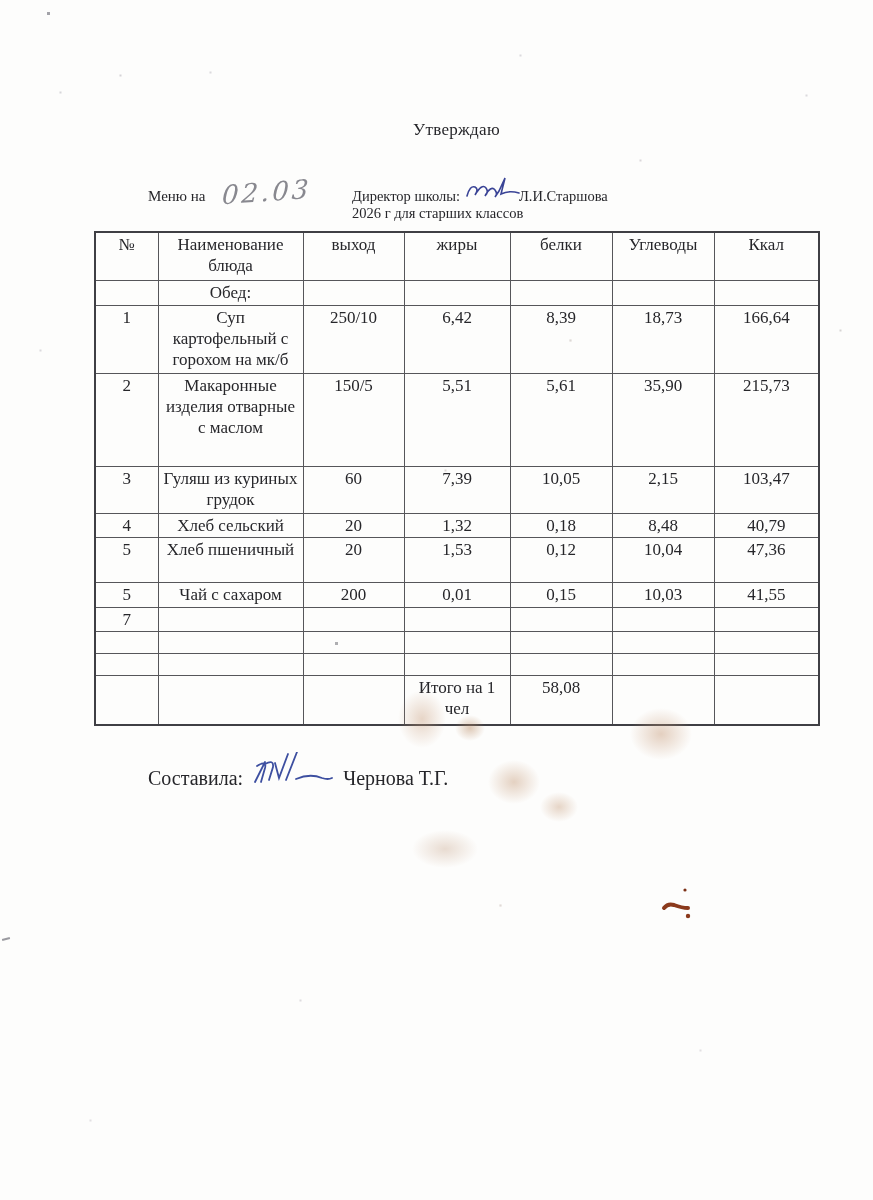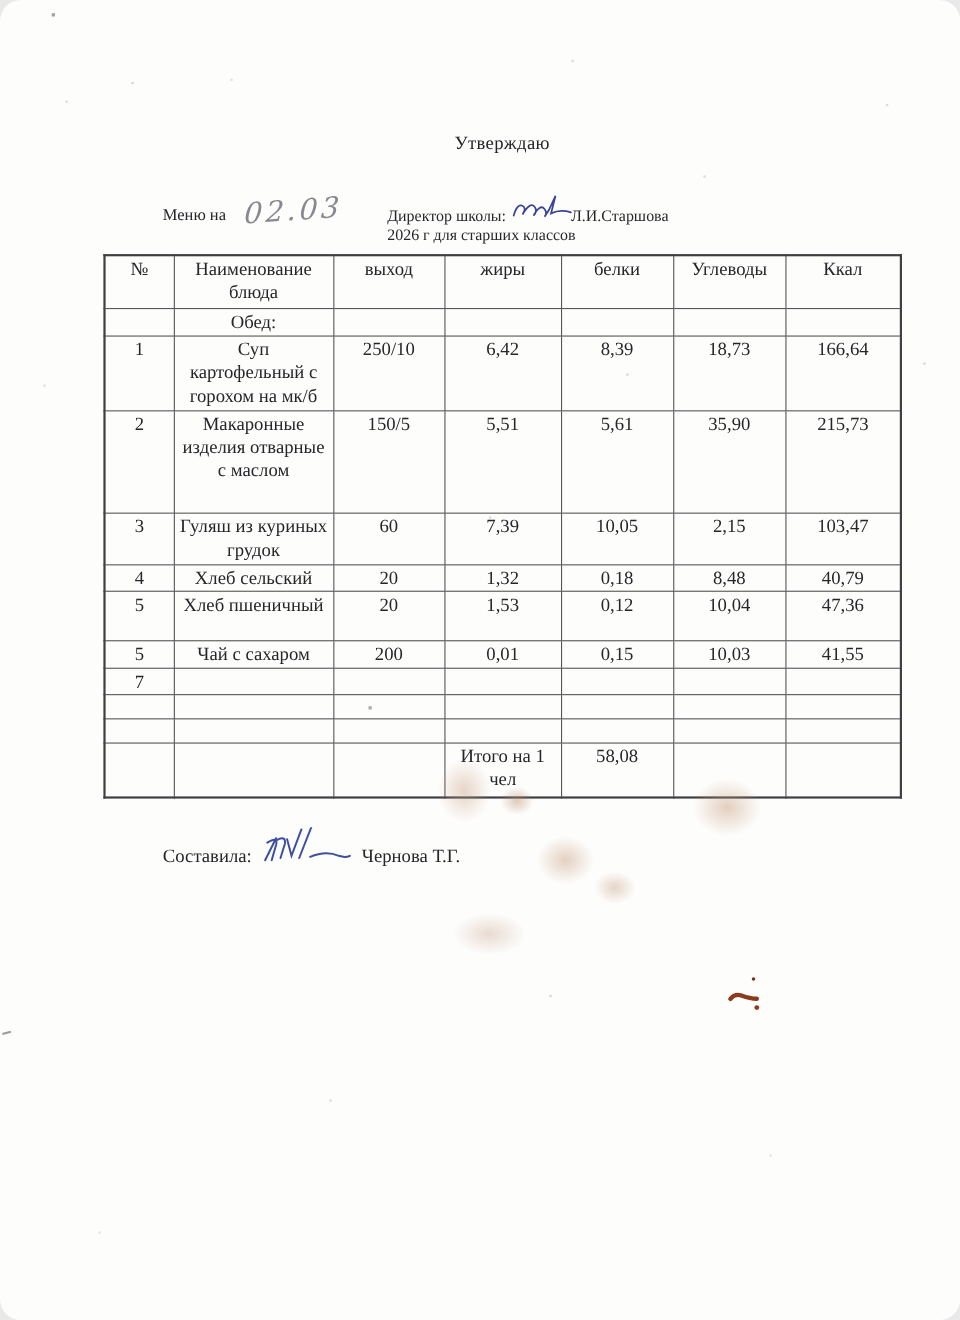--- a/index.html
+++ b/index.html
@@ -3,21 +3,20 @@
 <meta charset="utf-8">
 <style>
   html,body{margin:0;padding:0;background:#e9e9e9;}
   .page{
     position:relative;
     width:873px;height:1200px;
     background:#fdfdfc;
     overflow:hidden;
     font-family:"Liberation Serif", serif;
     color:#26262a;
-    border-radius:19px;
   }
   
   .approve{
     position:absolute;top:120px;left:0;right:0;
     text-align:center;padding-left:40px;
     font-size:17px;letter-spacing:.3px;
   }
   .director-block{
     position:absolute;left:352px;top:177px;
     font-size:14.5px;line-height:17px;white-space:nowrap;
@@ -49,21 +48,21 @@
   .h47{height:47px}.h24{height:24px}.h45{height:45px}.h22{height:22px}.h49{height:49px}
   .all{text-align:left;}
   .alr{text-align:right;padding-right:2px;margin-top:28px;}
   .vmid{vertical-align:middle;}
   
   .itogo-speck{display:inline-block;width:5px;height:3px;background:#8d8d92;
     border-radius:50% 20% 60% 40%;transform:rotate(-20deg);}
   
   .compose-line{
     position:absolute;left:148px;top:766px;
-    font-size:17px;display:flex;align-items:center;
+    font-size:20px;display:flex;align-items:center;
   }
   .sig-composer{display:inline-block;margin:-14px -10px -8px 6px;}
   .page-number{
     position:absolute;top:1104px;left:0;right:0;
     text-align:center;font-size:17px;color:#3c3c40;
   }
   
   .stain{position:absolute;border-radius:50%;pointer-events:none;}
   .stain.s1{left:398px;top:690px;width:48px;height:58px;
     background:radial-gradient(closest-side,rgba(197,152,118,.40),rgba(197,152,118,0));}

